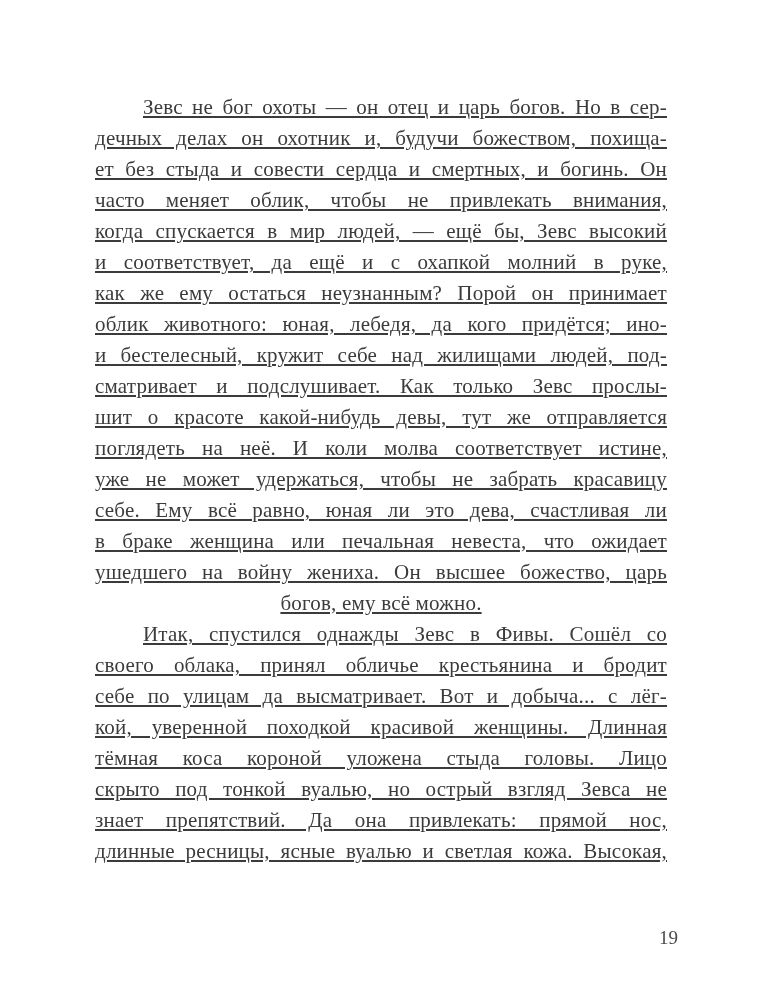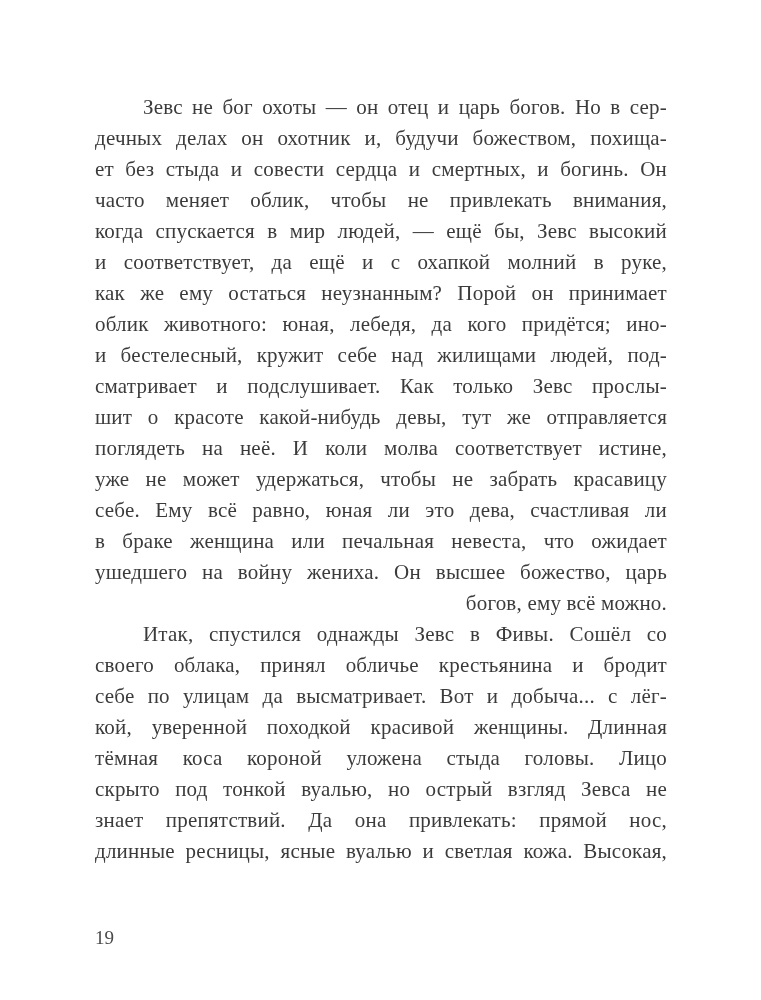--- a/index.html
+++ b/index.html
@@ -19,49 +19,50 @@
     width: 761px;
     height: 1000px;
     background: #ffffff;
   }
   .text-block {
     position: absolute;
     left: 95px;
     top: 92px;
     width: 572px;
     color: #3b3b3b;
+    text-decoration: underline;
   }
   .para { margin: 0; padding: 0; }
   .line {
     height: 31px;
     overflow: hidden;
     font-size: 21px;
     line-height: 31px;
     text-align: justify;
     letter-spacing: 0.2px;
     white-space: normal;
   }
   .line.justify::after {
     content: "";
     display: inline-block;
     width: 100%;
     height: 0;
   }
   .line.nojust {
-    text-align: right;
+    text-align: center;
   }
   .line.indent {
     text-indent: 48px;
   }
   .page-number {
     position: absolute;
-    left: 95px;
+    left: 106px;
     top: 926px;
     width: 572px;
-    text-align: left;
+    text-align: right;
     font-size: 19px;
     line-height: 24px;
     color: #4a4a4a;
     font-variant-numeric: oldstyle-nums;
   }
 </style>
 </head>
 <body>
 
 <div class="book-page">

